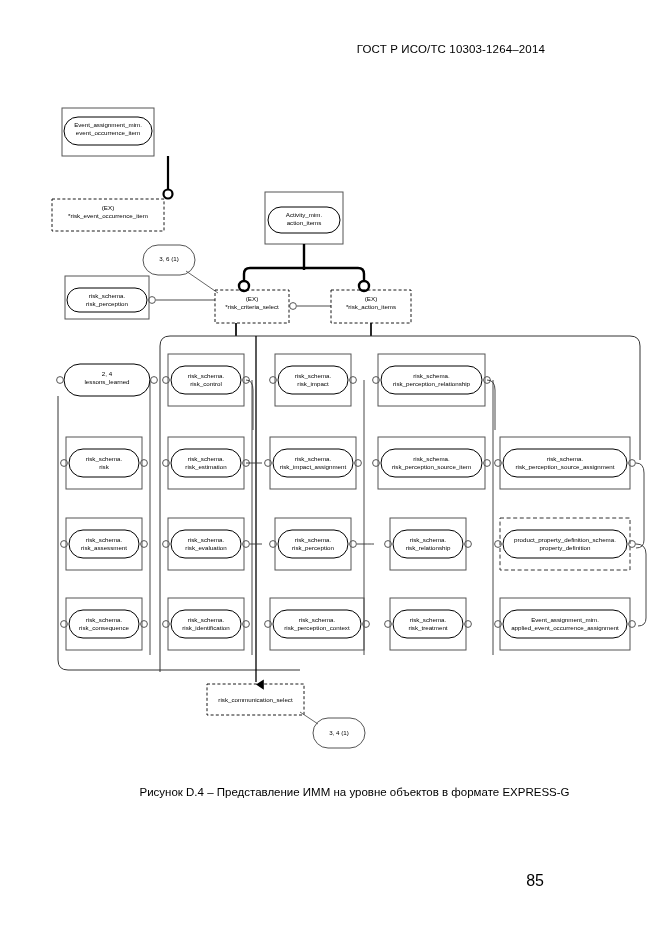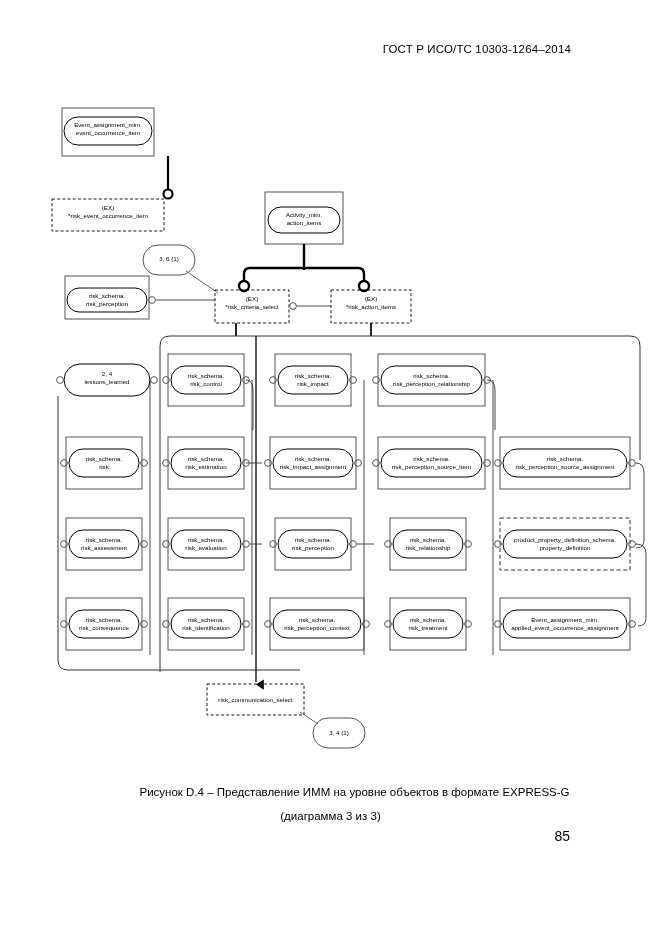--- a/index.html
+++ b/index.html
@@ -13,35 +13,34 @@
     position: relative;
     font-family: "Liberation Sans", sans-serif;
     color: #000000;
     overflow: hidden;
   }
   #page {
     position: absolute;
     left: 0; top: 0;
     width: 572px;
     height: 935px;
-    padding-left: 26px;
   }
   .doc-header {
     position: absolute;
     right: 27px;
     top: 43px;
     font-size: 11.5px;
     letter-spacing: 0.15px;
     white-space: nowrap;
   }
   .page-number {
     position: absolute;
     right: 28px;
-    top: 828px;
-    font-size: 14px;
+    top: 872px;
+    font-size: 16px;
   }
   .caption {
     position: absolute;
     left: 0;
     width: 661px;
     text-align: center;
     font-size: 11.5px;
   }
   .caption.line1 { top: 786px; margin-left: 24px; }
   .caption.line2 { top: 810px; }
@@ -386,16 +385,15 @@
     </div>
     <div class="ent-label" style="left:207px;top:696px;width:97px;">
       <span>risk_communication_select</span>
     </div>
     <div class="ent-label" style="left:313px;top:729px;width:52px;">
       <span>3, 4 (1)</span>
     </div>
   </div>
 
   <div class="caption line1">Рисунок D.4 – Представление ИММ на уровне объектов в формате EXPRESS-G</div>
-  <div class="caption line2">(диаграмма 3 из 3)</div>
 
   <div class="page-number">85</div>
 </div>
 
 </body></html>

